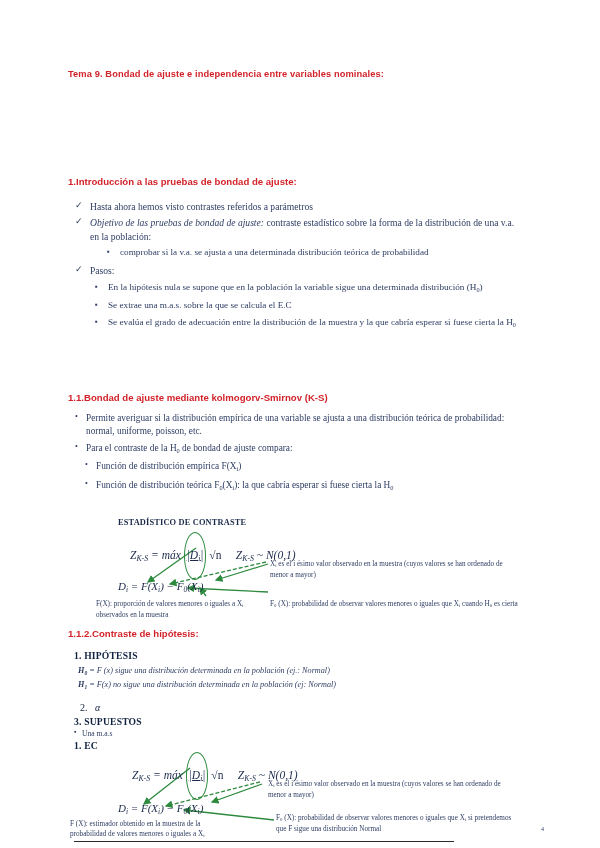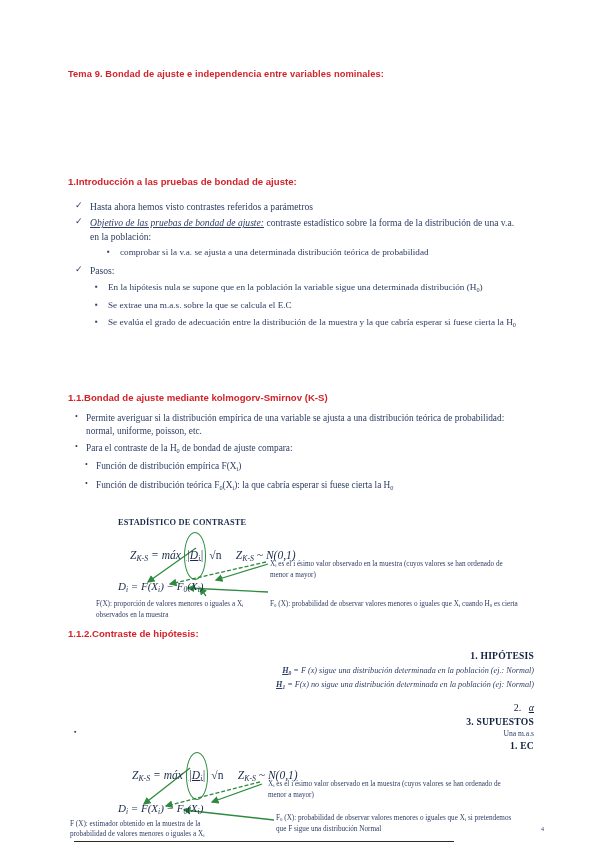--- a/index.html
+++ b/index.html
@@ -90,21 +90,21 @@
     font-family: "Liberation Serif", serif;
   }
   .b-item > .bu {
     position: absolute;
     left: 3px; top: -1px;
     font-size: 8px;
     color: #2e3d63;
   }
   .indent1 { margin-left: 18px; }
   .indent2 { margin-left: 30px; }
-  .it { font-style: italic; text-decoration: underline; }
+  .it { font-style: italic; }
   .bd { font-weight: bold; }
   sub { font-size: .68em; vertical-align: -.28em; }
 
   
   #sec11-head {
     position: absolute;
     left: 68px; top: 392px;
     font-size: 9.6px;
     white-space: nowrap;
   }
@@ -155,21 +155,21 @@
     border: 1.1px solid #2d8a3e;
     border-radius: 50%;
     padding: 16px 2px;
     line-height: 1.05;
     text-decoration: underline;
   }
 
   svg.ann { position: absolute; left: 0; top: 0; overflow: visible; pointer-events: none; }
 
   
-  #slide3 { left: 74px; top: 648px; width: 460px; text-align: right; }
+  #slide3 { left: 74px; top: 648px; width: 460px; }
   .h-num {
     font-family: "Liberation Serif", serif;
     font-weight: bold;
     color: #10213f;
     font-size: 9.6px;
     letter-spacing: .2px;
   }
   .h-form {
     font-family: "Liberation Serif", serif;
     font-style: italic;

